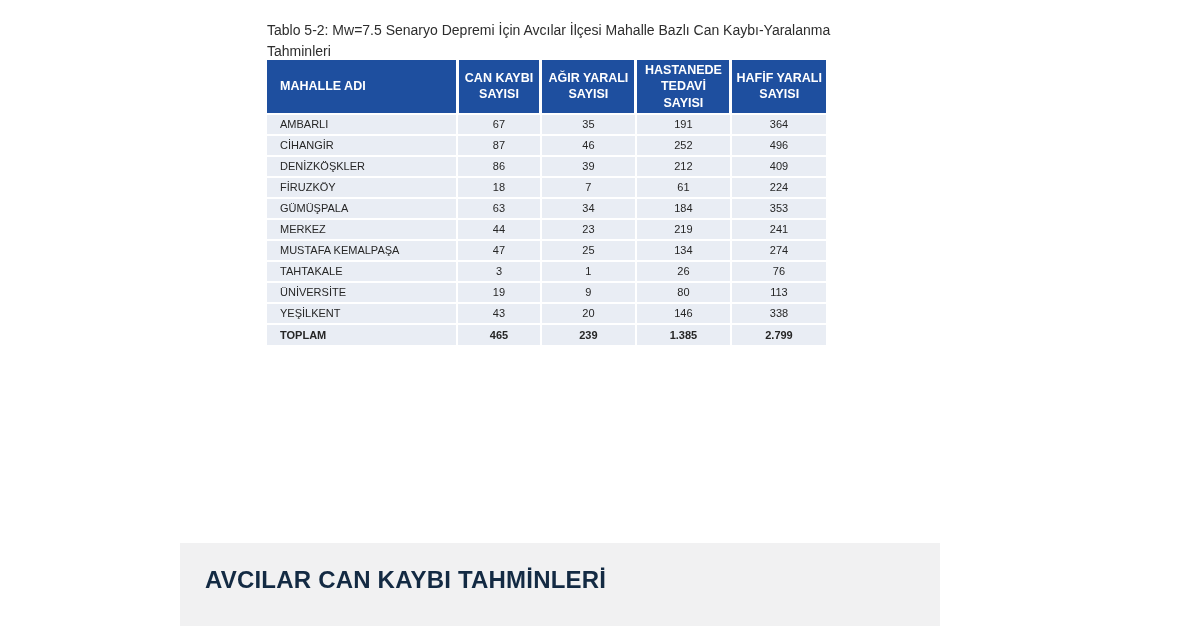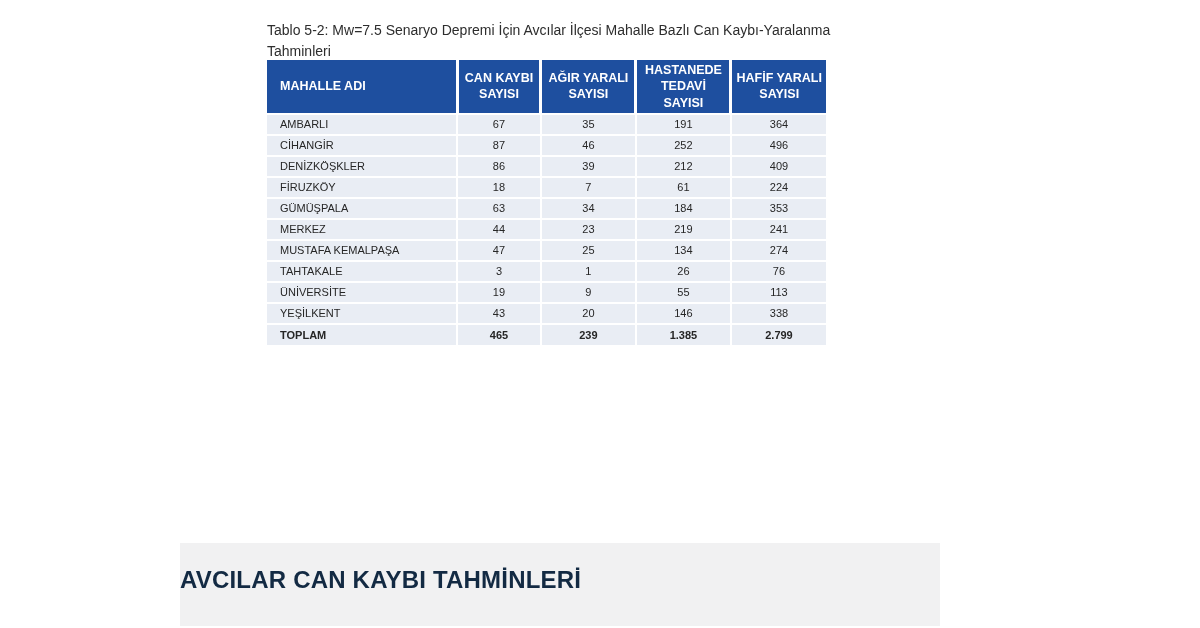--- a/index.html
+++ b/index.html
@@ -83,20 +83,21 @@
     top: 543px;
     width: 760px;
     height: 83px;
     background: #f1f1f2;
     display: flex;
     align-items: center;
   }
   .headline {
     position: relative;
     top: -5px;
+    margin-left: 25px;
     font-size: 24px;
     font-weight: bold;
     letter-spacing: 0.2px;
     color: #132a43;
   }
 </style>
 </head>
 <body>
 
 <div class="caption">
@@ -176,21 +177,21 @@
         <td>TAHTAKALE</td>
         <td>3</td>
         <td>1</td>
         <td>26</td>
         <td>76</td>
       </tr>
       <tr>
         <td>ÜNİVERSİTE</td>
         <td>19</td>
         <td>9</td>
-        <td>55</td>
+        <td>80</td>
         <td>113</td>
       </tr>
       <tr>
         <td>YEŞİLKENT</td>
         <td>43</td>
         <td>20</td>
         <td>146</td>
         <td>338</td>
       </tr>
       <tr class="total">

